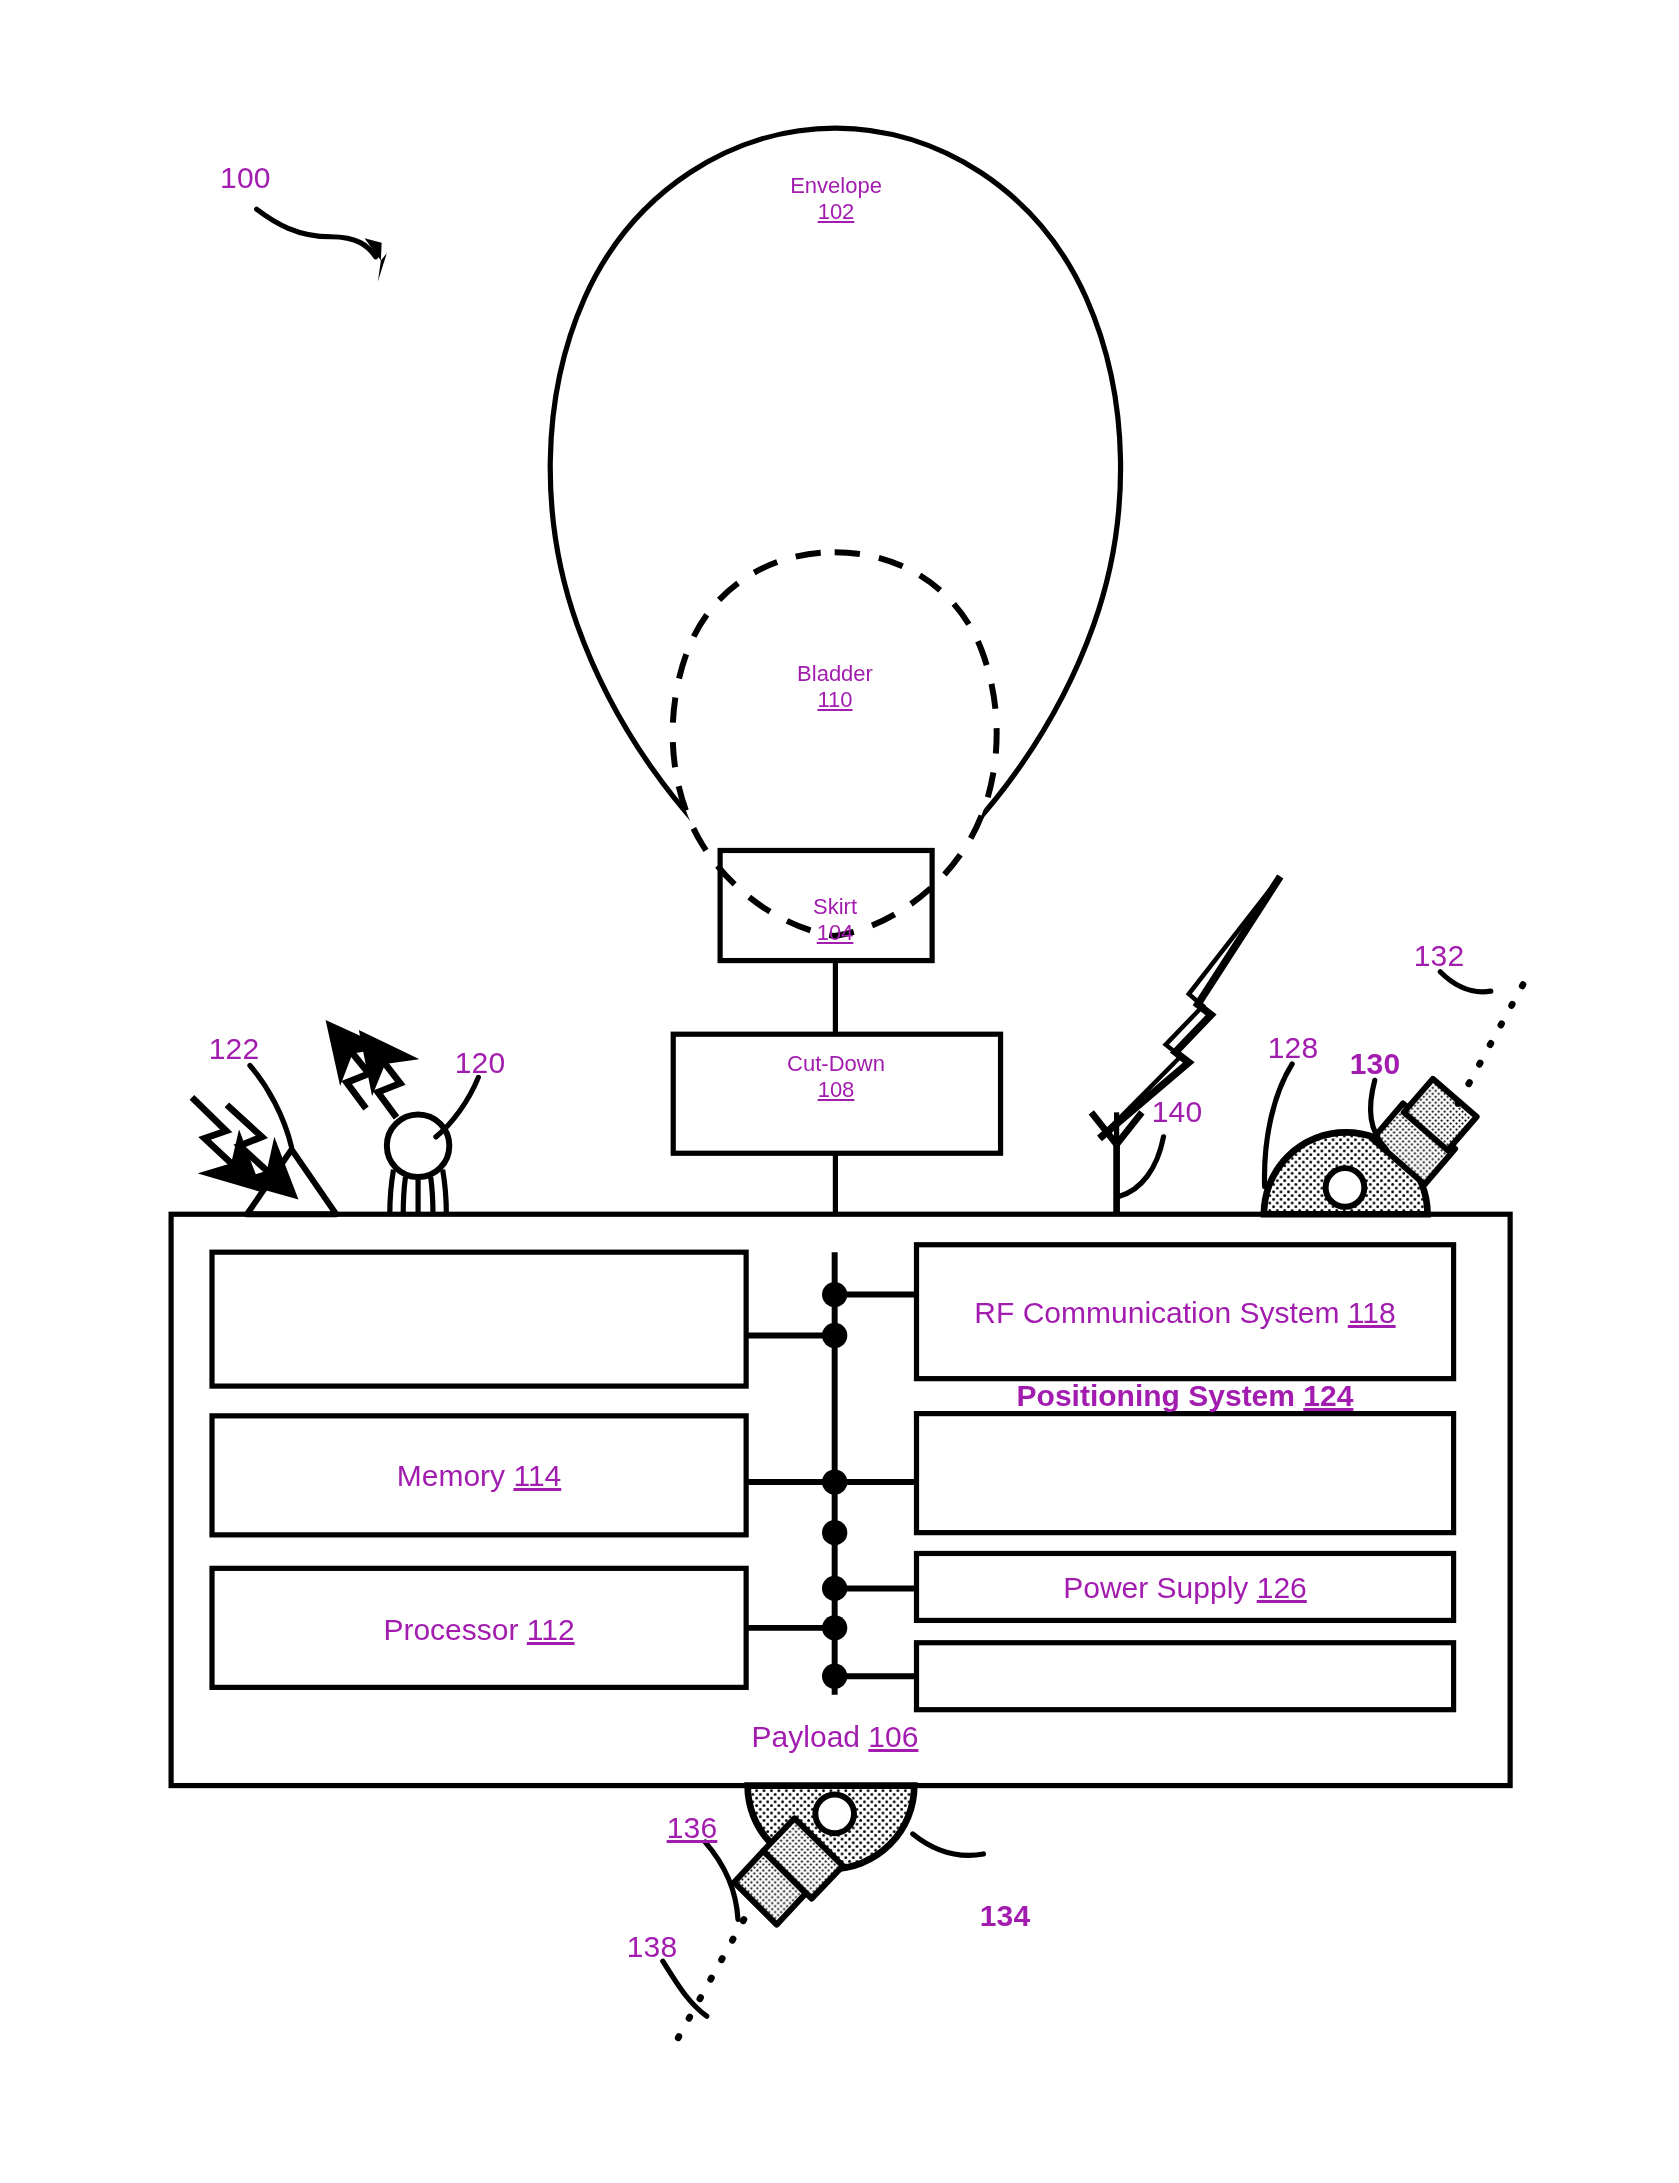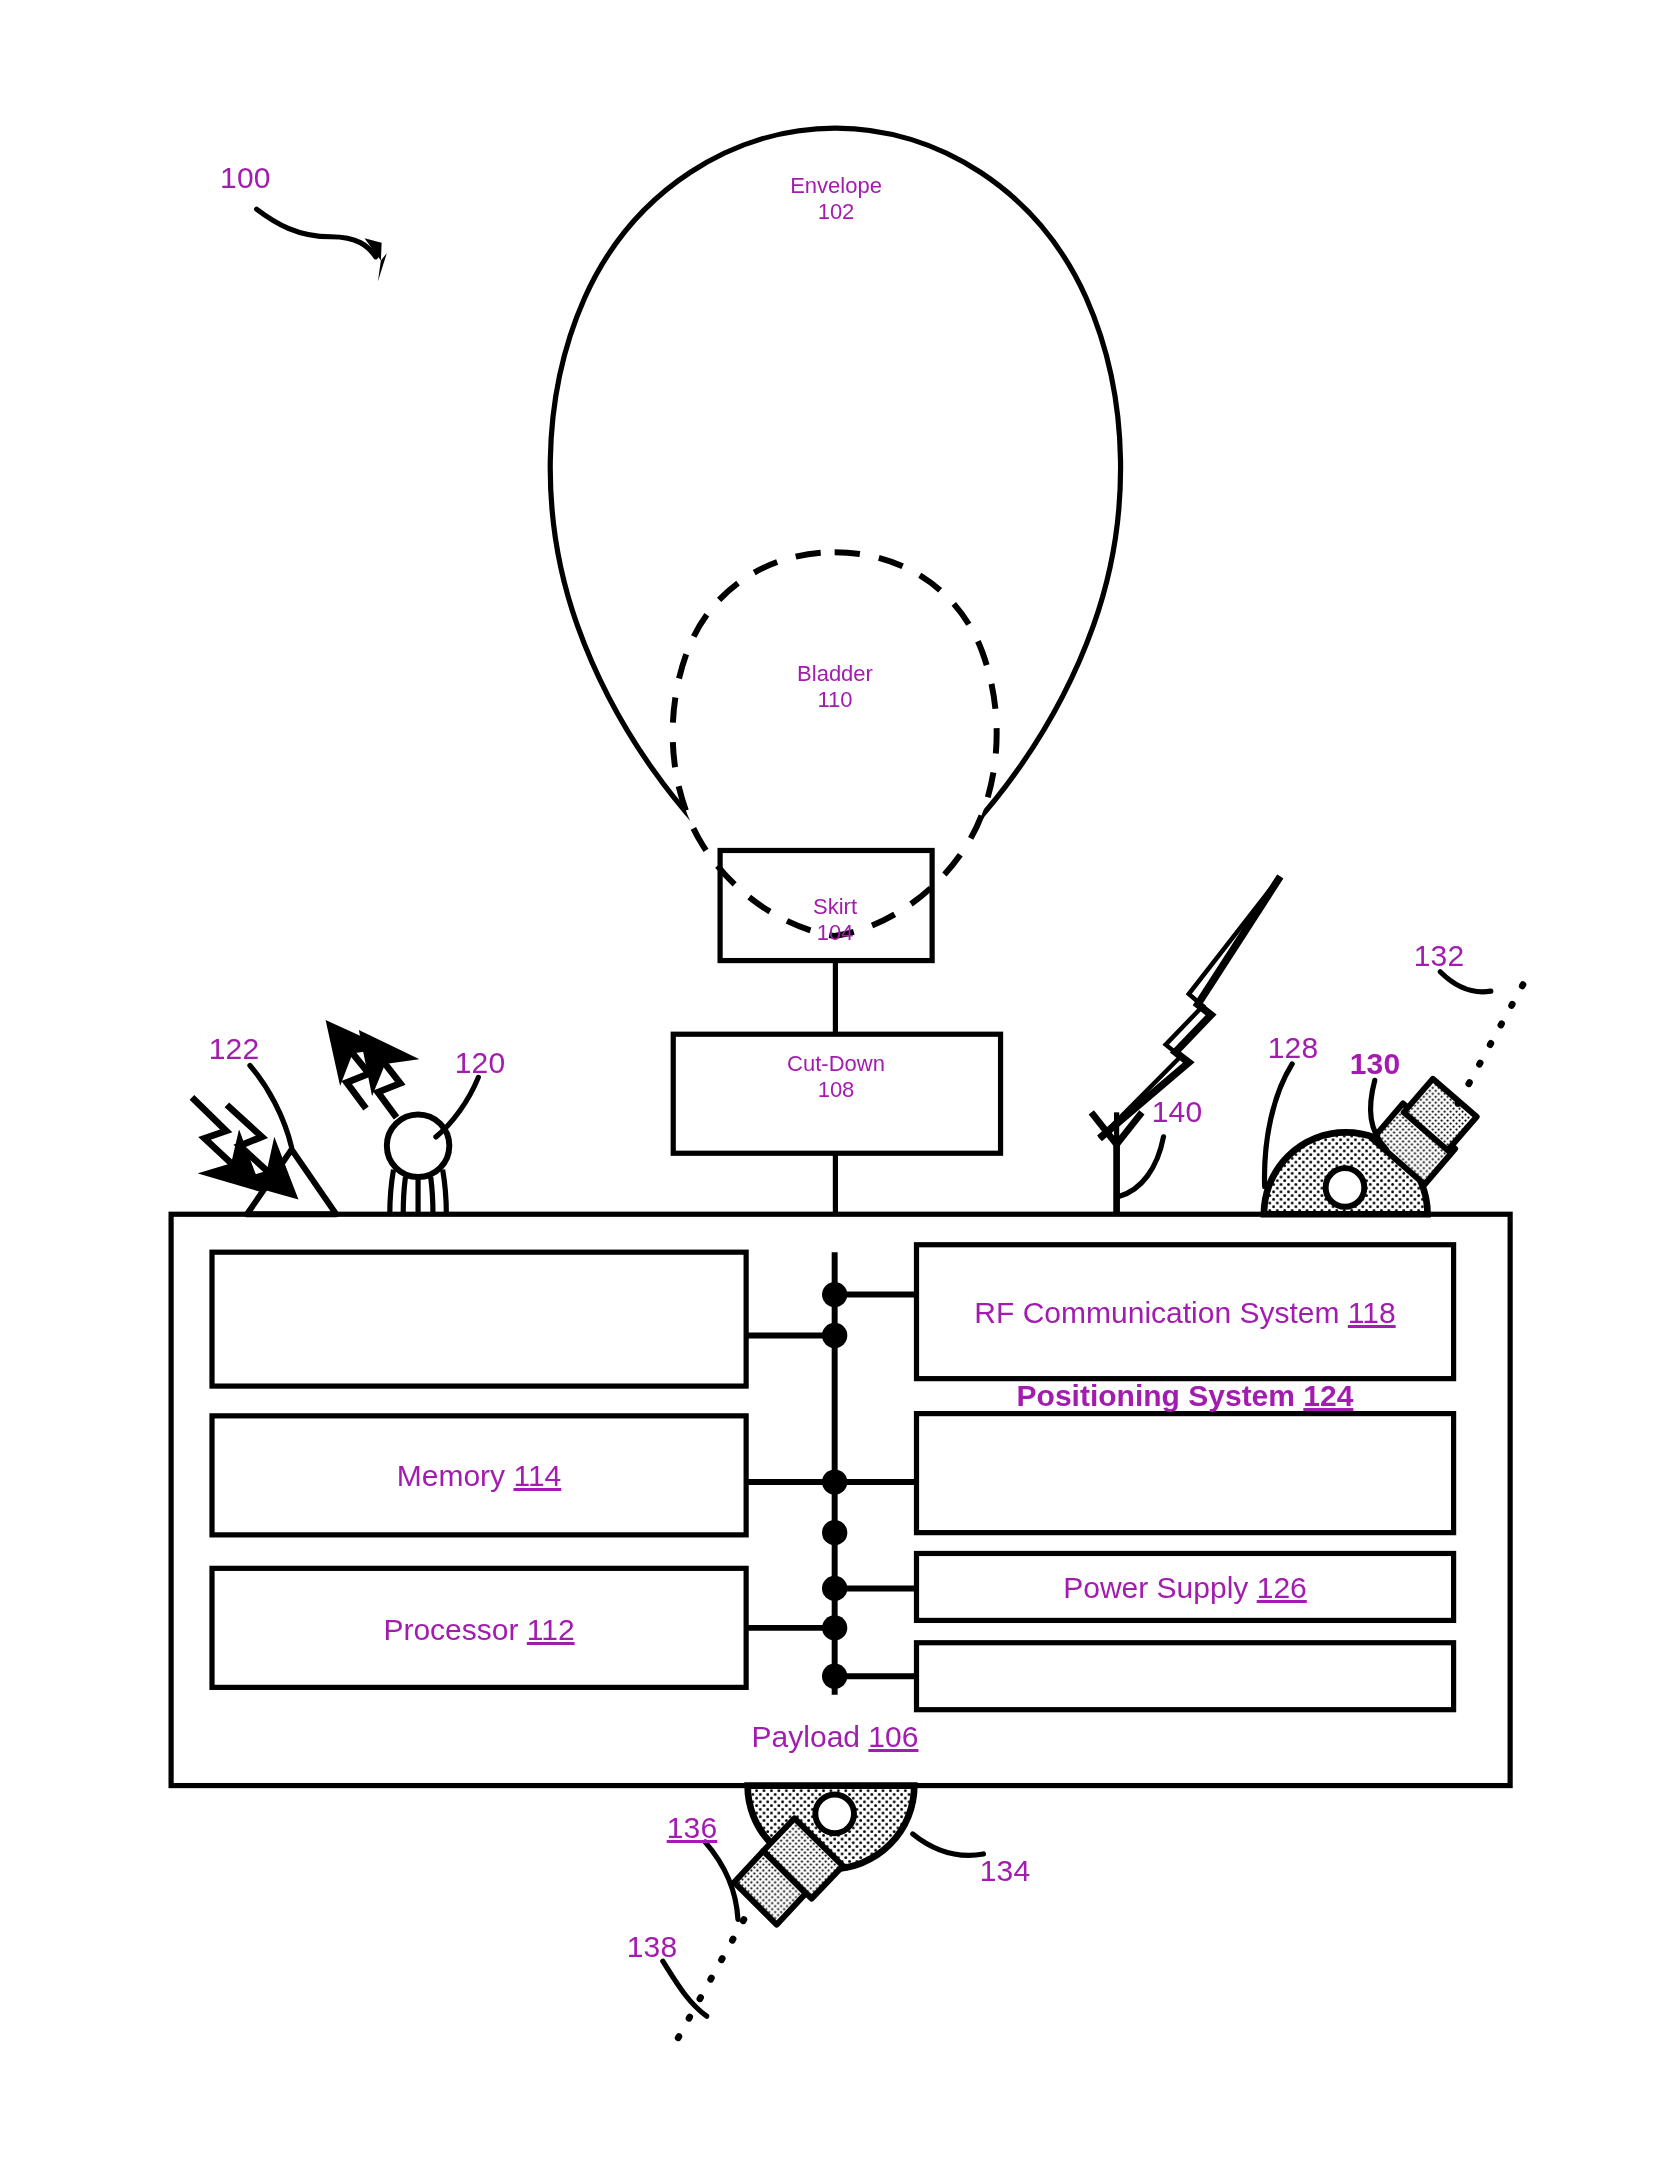--- a/index.html
+++ b/index.html
@@ -37,21 +37,21 @@
   .ref {
     font-size: 30px;
     letter-spacing: 0.2px;
   }
   .boxtxt {
     font-size: 30px;
   }
   .boxtxt .num { text-decoration: underline; }
   .ctr { transform: translateX(-50%); }
   .two-line { font-size: 22px; }
-  .two-line .num { display: block; }
+  .two-line .num { text-decoration: underline; display: block; }
 </style>
 </head>
 <body>
 
 <div id="sheet">
 
   <svg class="layer" viewBox="0 0 2257 2934">
     <defs>
       <pattern id="stipple" width="10" height="10" patternUnits="userSpaceOnUse">
         <rect width="10" height="10" fill="#ffffff"></rect>
@@ -249,18 +249,18 @@
     <span>Power Supply</span>
     <span class="num">126</span>
   </div>
 
   <div class="lbl ref ctr" style="left:234px; top:1031px;">122</div>
   <div class="lbl ref ctr" style="left:480px; top:1045px;">120</div>
   <div class="lbl ref ctr" style="left:1177px; top:1094px;">140</div>
   <div class="lbl ref ctr" style="left:1293px; top:1030px;">128</div>
   <div class="lbl ref ctr" style="left:1375px; top:1046px;font-weight:bold;">130</div>
   <div class="lbl ref ctr" style="left:1439px; top:938px;">132</div>
-  <div class="lbl ref ctr" style="left:1005px; top:1853px;">134</div>
+  <div class="lbl ref ctr" style="left:1005px; top:1898px;font-weight:bold;">134</div>
   <div class="lbl ref ctr" style="left:692px; top:1810px;text-decoration:underline;">136</div>
   <div class="lbl ref ctr" style="left:652px; top:1929px;">138</div>
 
 </div>
 
 
 </body></html>

